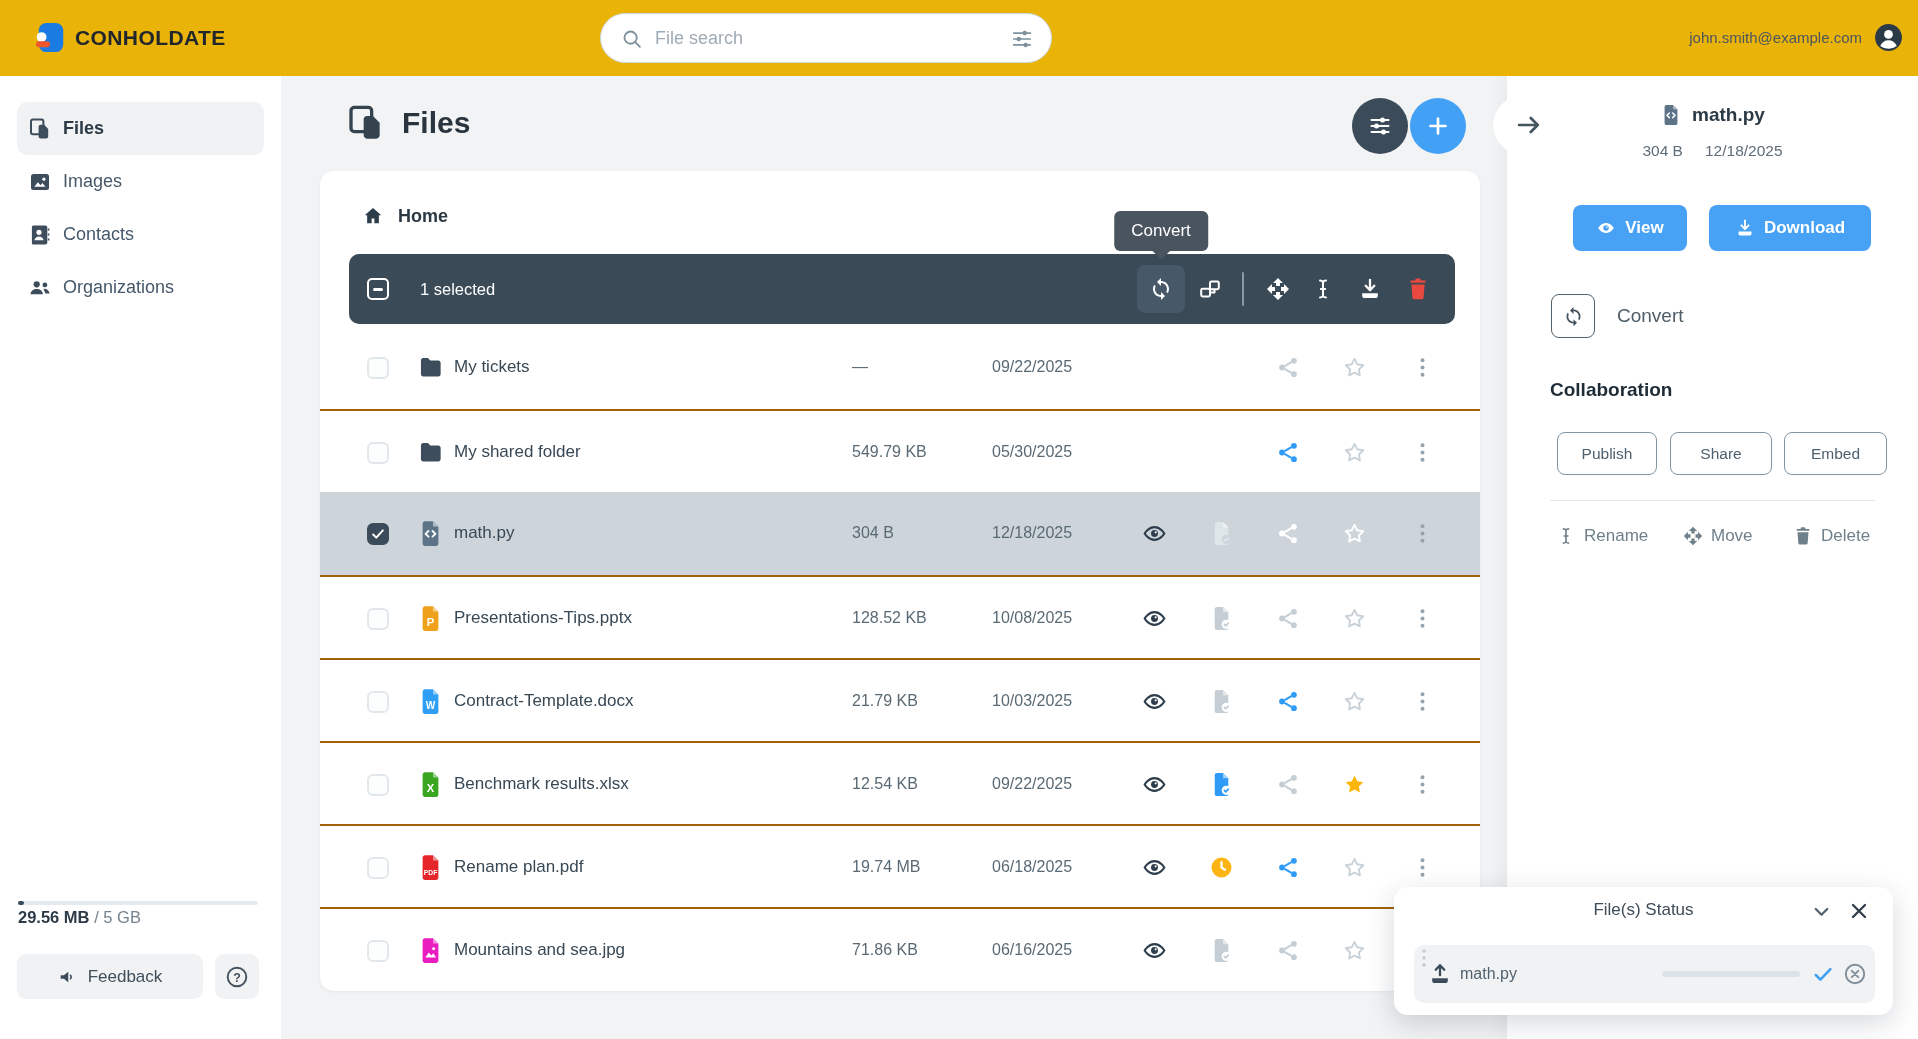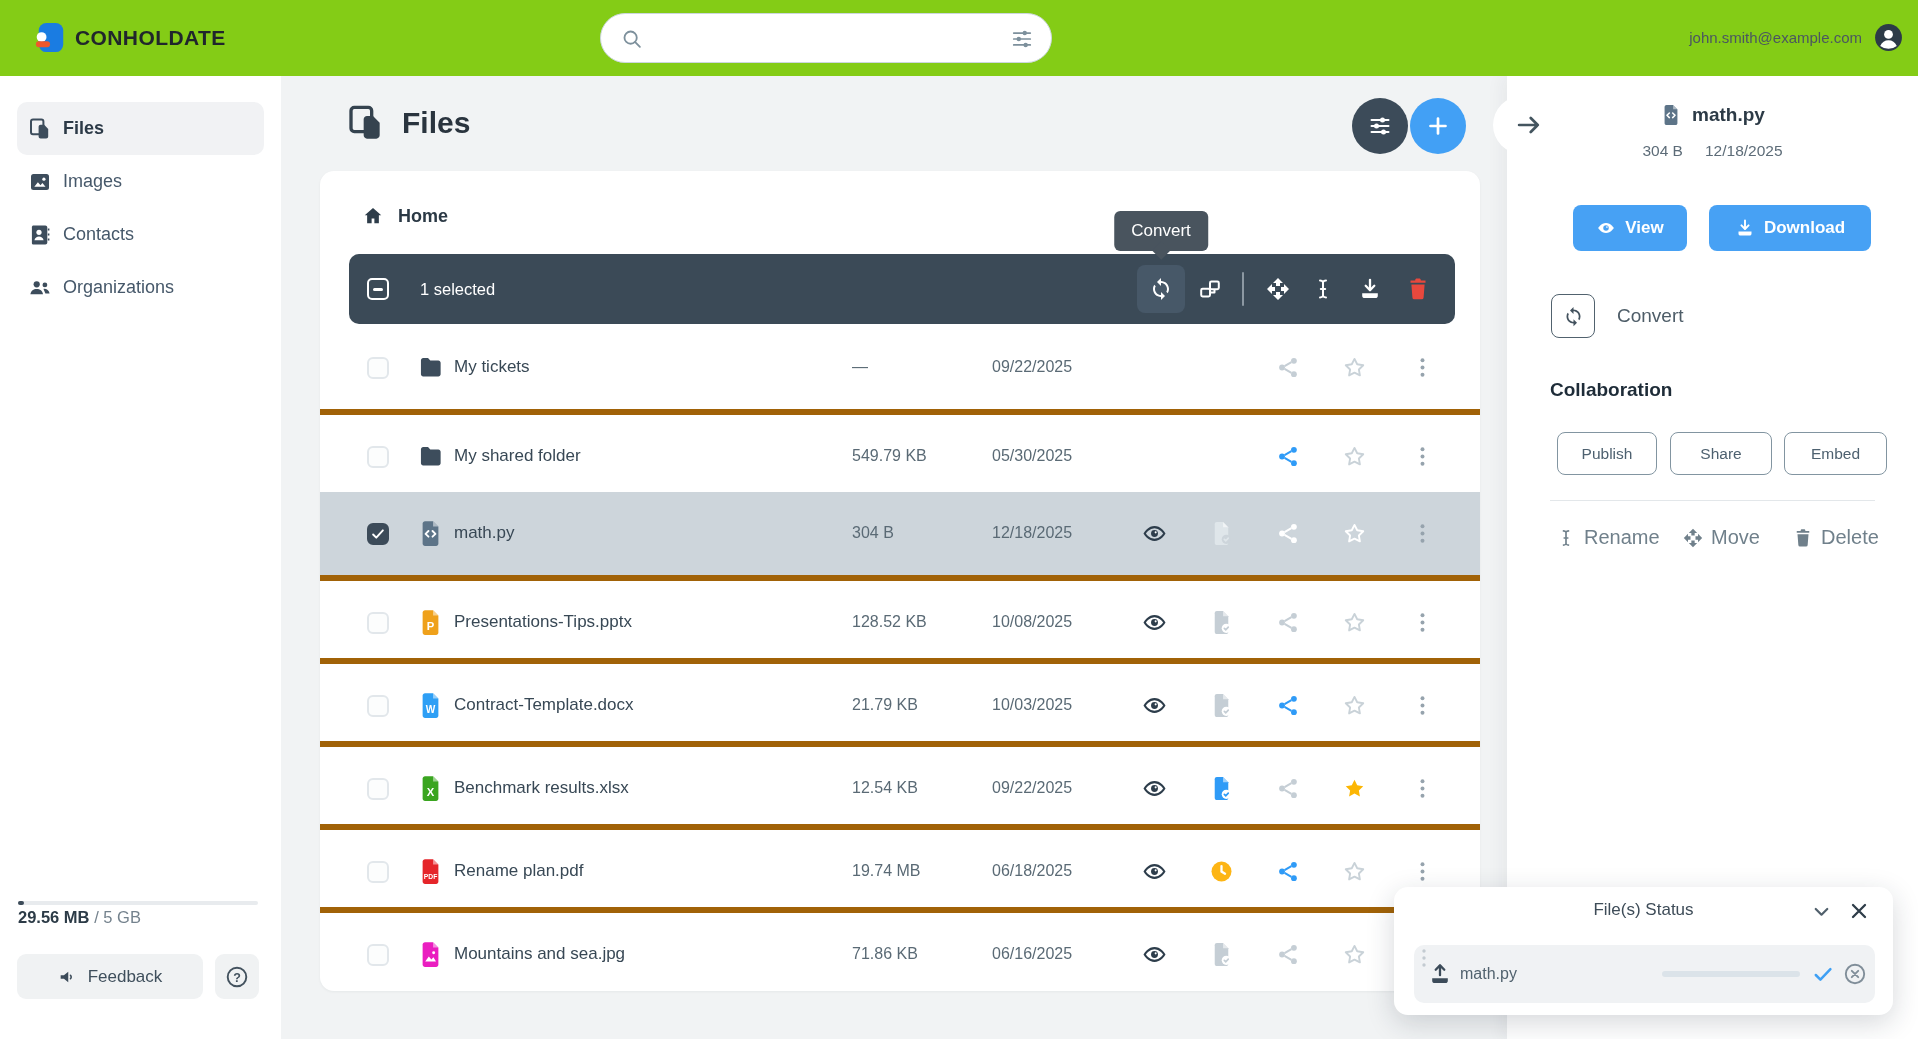--- a/index.html
+++ b/index.html
@@ -1,21 +1,21 @@
 <!DOCTYPE html>
 <html><head>
 <meta charset="utf-8">
 <style>
   * { box-sizing: border-box; margin: 0; padding: 0; }
   html,body { width:1918px; height:1039px; overflow:hidden; }
   body { font-family:"Liberation Sans","DejaVu Sans",sans-serif; background:#f1f3f4; position:relative; }
   svg { width:100%; height:100%; display:block; }
 
   
-  .topbar { position:absolute; left:0; top:0; width:1918px; height:76px; background:#84cc16; z-index:30; }
+  .topbar { position:absolute; left:0; top:0; width:1918px; height:76px; background:#eab308; z-index:30; }
   .brand { position:absolute; left:35px; top:21px; display:flex; align-items:center; gap:8px; }
   .brand-icon { width:32px; height:34px; position:relative; }
   .brand-text { font-size:21px; font-weight:700; letter-spacing:.4px; color:#20262c; }
   .search { position:absolute; left:600px; top:13px; width:452px; height:50px; border:1px solid #ccd7de; border-radius:26px; background:#fff; }
   .search-mag { position:absolute; left:20px; top:14px; width:22px; height:22px; color:#7d909c; }
   .search-input { position:absolute; left:54px; top:1px; width:300px; height:46px; border:none; outline:none; font-size:18px; color:#45545f; background:transparent; font-family:inherit; }
   .search-input::placeholder { color:#9fabb5; }
   .search-sliders { position:absolute; right:18px; top:14px; width:22px; height:22px; color:#7d909c; }
   .user-email { position:absolute; right:56px; top:29px; font-size:15px; color:#4b5660; }
   .avatar { position:absolute; right:14px; top:22px; width:31px; height:31px; }
@@ -60,21 +60,21 @@
   .tb-label { position:absolute; left:71px; top:26px; font-size:16.5px; color:#fff; }
   .tb-ic { position:absolute; top:23px; width:24px; height:24px; color:#fff; cursor:pointer; }
   .tb-active-bg { position:absolute; left:788px; top:11px; width:48px; height:48px; background:#475868; border-radius:8px; }
   .tb-div { position:absolute; left:893px; top:18px; width:2px; height:34px; background:#8c98a2; border-radius:1px; }
 
   .tooltip { position:absolute; left:841px; top:40px; transform:translateX(-50%); background:#49545e; color:#fff; font-size:17px; padding:10px 17px; border-radius:6px; z-index:15; white-space:nowrap; }
   .tooltip:after { content:""; position:absolute; left:50%; bottom:-6px; transform:translateX(-50%) rotate(45deg); width:13px; height:13px; background:#49545e; }
 
   .rows { position:absolute; left:0; top:155px; width:1160px; }
   .row { position:relative; width:1160px; height:83px; --row-bg:#fff; }
-  .row + .row { border-top:6px solid #a16207; }
+  .row + .row { border-top:2px solid #a16207; }
   .row.selected { background:#cdd5db; --row-bg:#cdd5db; border-top:none; }
   .cb { position:absolute; left:47px; top:31px; width:22px; height:22px; border:2px solid #e2e7eb; border-radius:6px; background:#fcfdfd; cursor:pointer; }
   .cb.on { background:#3c4b59; border-color:#3c4b59; }
   .ticon { position:absolute; left:97px; top:28px; width:27px; height:27px; color:#3d4d5c; }
   .fname { position:absolute; left:134px; top:31px; font-size:17px; color:#38URBANa;} 
   .fname { color:#384855; }
   .fsize { position:absolute; left:532px; top:32px; font-size:16px; color:#5a6a75; }
   .fdate { position:absolute; left:672px; top:32px; font-size:16px; color:#5a6a75; }
   .act { position:absolute; top:29px; width:25px; height:25px; cursor:pointer; }
   .c-eye{color:#2d3d4b}.c-gray{color:#c5ced5}.c-blue{color:#2f9bf7}.c-light{color:#fff}
@@ -93,21 +93,21 @@
   .bic { width:20px; height:20px; color:#fff; }
   .convert-btn { position:absolute; left:44px; top:218px; width:44px; height:44px; border:1px solid #51626e; border-radius:8px; background:#fff; display:flex; align-items:center; justify-content:center; cursor:pointer; }
   .convert-btn .cic { width:21px; height:21px; color:#43525e; }
   .convert-label { position:absolute; left:110px; top:229px; font-size:19px; color:#4e5d68; }
   .collab-title { position:absolute; left:43px; top:303px; font-size:19px; font-weight:700; color:#1e2c38; }
   .ob { position:absolute; top:356px; height:43px; border:1px solid #8295a1; background:#fff; border-radius:8px; font-size:15.5px; color:#4e6170; cursor:pointer; font-family:inherit; }
   .ob.publish { left:50px; width:100px; }
   .ob.share { left:163px; width:102px; }
   .ob.embed { left:277px; width:103px; }
   .rp-div { position:absolute; left:43px; top:424px; width:325px; height:1px; background:#e3e7ea; }
-  .rp-act { position:absolute; top:450px; display:flex; align-items:center; gap:8px; font-size:20px; color:#70808b; cursor:pointer; }
+  .rp-act { position:absolute; top:450px; display:flex; align-items:center; gap:8px; font-size:17px; color:#70808b; cursor:pointer; }
   .rp-act .aic { width:20px; height:20px; color:#70808b; }
   .rp-act.rename { left:49px; } .rp-act.move { left:176px; } .rp-act.delete { left:286px; }
 
   
   .status { position:absolute; left:1394px; top:887px; width:499px; height:128px; background:#fff; border-radius:14px; box-shadow:0 8px 28px rgba(25,40,55,.18); z-index:60; }
   .st-title { position:absolute; left:0; top:13px; width:100%; text-align:center; font-size:17px; color:#3e4c58; }
   .st-chevron { position:absolute; left:416px; top:13px; width:23px; height:23px; color:#51606c; cursor:pointer; }
   .st-close { position:absolute; left:453px; top:12px; width:24px; height:24px; color:#2f3d49; cursor:pointer; }
   .st-item { position:absolute; left:20px; top:58px; width:461px; height:58px; background:#f0f2f4; border-radius:10px; }
   .st-dots { position:absolute; left:8px; top:3px; width:4px; height:22px; color:#c3cbd1; }
@@ -132,20 +132,21 @@
     </span>
     <span class="brand-text">CONHOLDATE</span>
   </div>
   <div class="search">
     <span class="search-mag">
       <svg viewBox="0 0 24 24">
           <circle cx="10.5" cy="10.5" r="6.7" fill="none" stroke="currentColor" stroke-width="2"></circle>
           <path d="M15.5 15.5L20.6 20.6" stroke="currentColor" stroke-width="2" stroke-linecap="round"></path>
         </svg>
     </span>
+    <input class="search-input" value="" placeholder="File search" style="">
     <span class="search-sliders">
       <svg viewBox="0 0 24 24">
           <g stroke="currentColor" stroke-width="1.9" stroke-linecap="round">
             <path d="M3 5.5h18M3 12h18M3 18.5h18"></path>
           </g>
           <g fill="currentColor">
             <circle cx="15" cy="5.5" r="2.4"></circle>
             <circle cx="8.5" cy="12" r="2.4"></circle>
             <circle cx="16" cy="18.5" r="2.4"></circle>
           </g>

